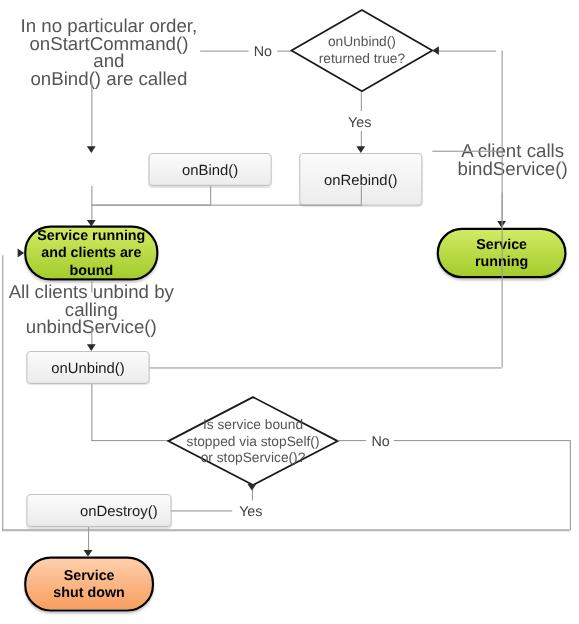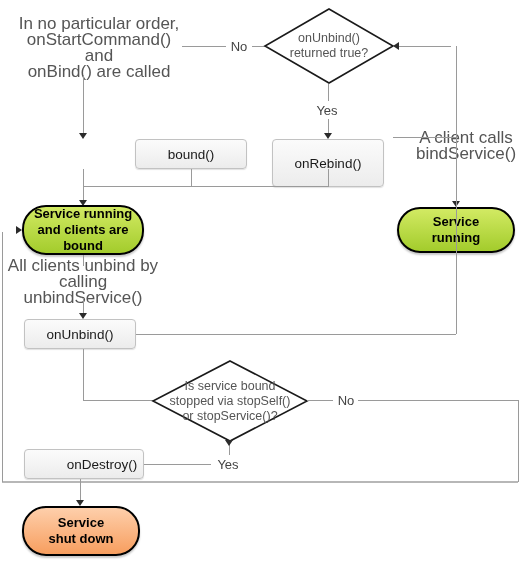--- a/index.html
+++ b/index.html
@@ -138,21 +138,21 @@
 returned true?</div>
   </div>
 
   <div class="hline" style="left:393px; top:46px; width:58px;"></div>
 
   <div class="vline" style="left:328px; top:84px; height:17px;"></div>
   <div class="node edgelabel" style="left:310px; top:101px; width:34px; height:18px;">Yes</div>
   <div class="vline" style="left:328px; top:119px; height:16px;"></div>
   <div class="arrow down" style="left:324px; top:133px;"></div>
 
-  <div class="node method" style="left:135px; top:139px; width:112px; height:30px;">bound()</div>
+  <div class="node method" style="left:135px; top:139px; width:112px; height:30px;">onBind()</div>
 
   <div class="node method" style="left:272px; top:139px; width:112px; height:48px;">onRebind()</div>
 
   <div class="node annot" style="left:414px; top:129px; width:104px; height:34px;">A client calls
 bindService()</div>
 
   <div class="vline" style="left:83px; top:169px; height:33px;"></div>
   <div class="hline" style="left:83px; top:186px; width:108px;"></div>
   <div class="vline" style="left:191px; top:169px; height:18px;"></div>
 
@@ -205,21 +205,21 @@
   <div class="hline thick" style="left:2px; top:481px; width:516px;"></div>
   <div class="vline" style="left:2px; top:232px; height:250px;"></div>
   <div class="arrow right" style="left:16px; top:226px;"></div>
 
   <div class="vline" style="left:229px; top:442px; height:21px;"></div>
   <div class="arrow down" style="left:225px; top:440px;"></div>
   <div class="node edgelabel" style="left:211px; top:455px; width:34px; height:18px;">Yes</div>
   <div class="hline" style="left:137px; top:464px; width:74px;"></div>
   <div class="arrow right" style="left:131px; top:460px;"></div>
 
-  <div class="node method" style="left:24px; top:449px; width:120px; height:30px;padding-left:36px;">onDestroy()</div>
+  <div class="node method" style="left:24px; top:449px; width:132px; height:30px;padding-left:36px;">onDestroy()</div>
 
   <div class="vline" style="left:80px; top:479px; height:23px;"></div>
   <div class="arrow down" style="left:76px; top:500px;"></div>
 
   <div class="node state orange" style="left:22px; top:506px; width:118px; height:50px;">Service
 shut down</div>
 
 </div>
 
 </body></html>

